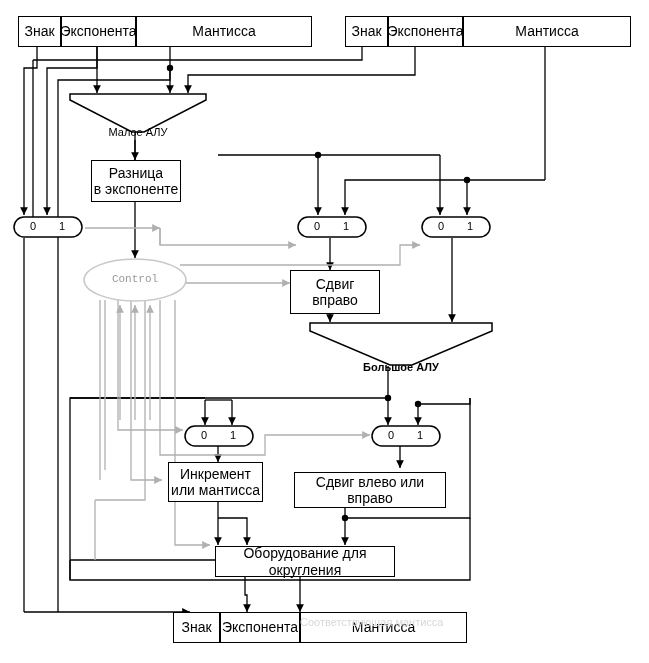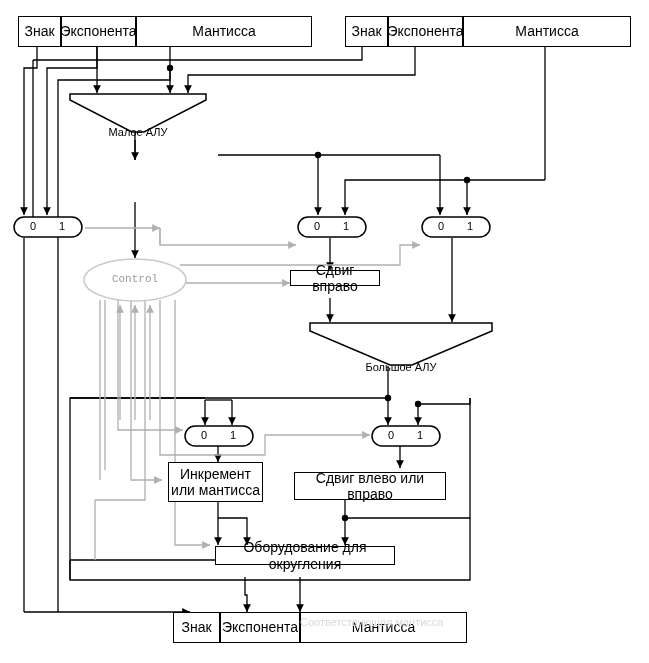--- a/index.html
+++ b/index.html
@@ -206,49 +206,53 @@
     <span>Мантисса</span>
   </div>
 
   <svg style="position:absolute; left:68px; top:92px; width:140px; height:42px; z-index:4;" xmlns="http://www.w3.org/2000/svg">
     <polygon points="2,2 138,2 138,8 76,40 64,40 2,8" fill="#ffffff" stroke="#000" stroke-width="1.5"></polygon>
   </svg>
   <div class="alu-label" style="left:68px; top:110px; width:140px;">
     <span>Малое АЛУ</span>
   </div>
 
+  <div class="box" style="left:91px; top:160px; width:90px; height:42px; flex-direction:column;">
+    <span>Разница</span>
+    <span>в экспоненте</span>
+  </div>
 
   <svg style="position:absolute; left:82px; top:257px; width:106px; height:46px; z-index:4;" xmlns="http://www.w3.org/2000/svg">
     <ellipse cx="53" cy="23" rx="51" ry="21" fill="#ffffff" stroke="#c8c8c8" stroke-width="1.5"></ellipse>
   </svg>
   <div class="control-label" style="left:82px; top:273px; width:106px; text-align:center;font-family:Liberation Mono, monospace;">
     <span>Control</span>
   </div>
 
-  <div class="box" style="left:290px; top:270px; width:90px; height:16px;">
+  <div class="box" style="left:290px; top:270px; width:90px; height:44px;">
     <span>Сдвиг вправо</span>
   </div>
 
   <svg style="position:absolute; left:308px; top:321px; width:186px; height:46px; z-index:4;" xmlns="http://www.w3.org/2000/svg">
     <polygon points="2,2 184,2 184,10 104,44 82,44 2,10" fill="#ffffff" stroke="#000" stroke-width="1.5"></polygon>
   </svg>
-  <div class="alu-label" style="left:308px; top:345px; width:186px;">
+  <div class="alu-label" style="left:308px; top:345px; width:186px;font-weight:bold;">
     <span>Большое АЛУ</span>
   </div>
 
   <div class="box" style="left:168px; top:462px; width:95px; height:40px; flex-direction:column;">
     <span>Инкремент</span>
     <span>или мантисса</span>
   </div>
 
-  <div class="box" style="left:294px; top:472px; width:152px; height:28px;">
+  <div class="box" style="left:294px; top:472px; width:152px; height:36px;">
     <span>Сдвиг влево или вправо</span>
   </div>
 
-  <div class="box" style="left:215px; top:546px; width:180px; height:19px;">
+  <div class="box" style="left:215px; top:546px; width:180px; height:31px;">
     <span>Оборудование для округления</span>
   </div>
 
   <div class="ghost" style="left:300px; top:616px;">
     <span>Соответствующая мантисса</span>
   </div>
 
   <div class="box" style="left:173px; top:612px; width:47px; height:31px;">
     <span>Знак</span>
   </div>

